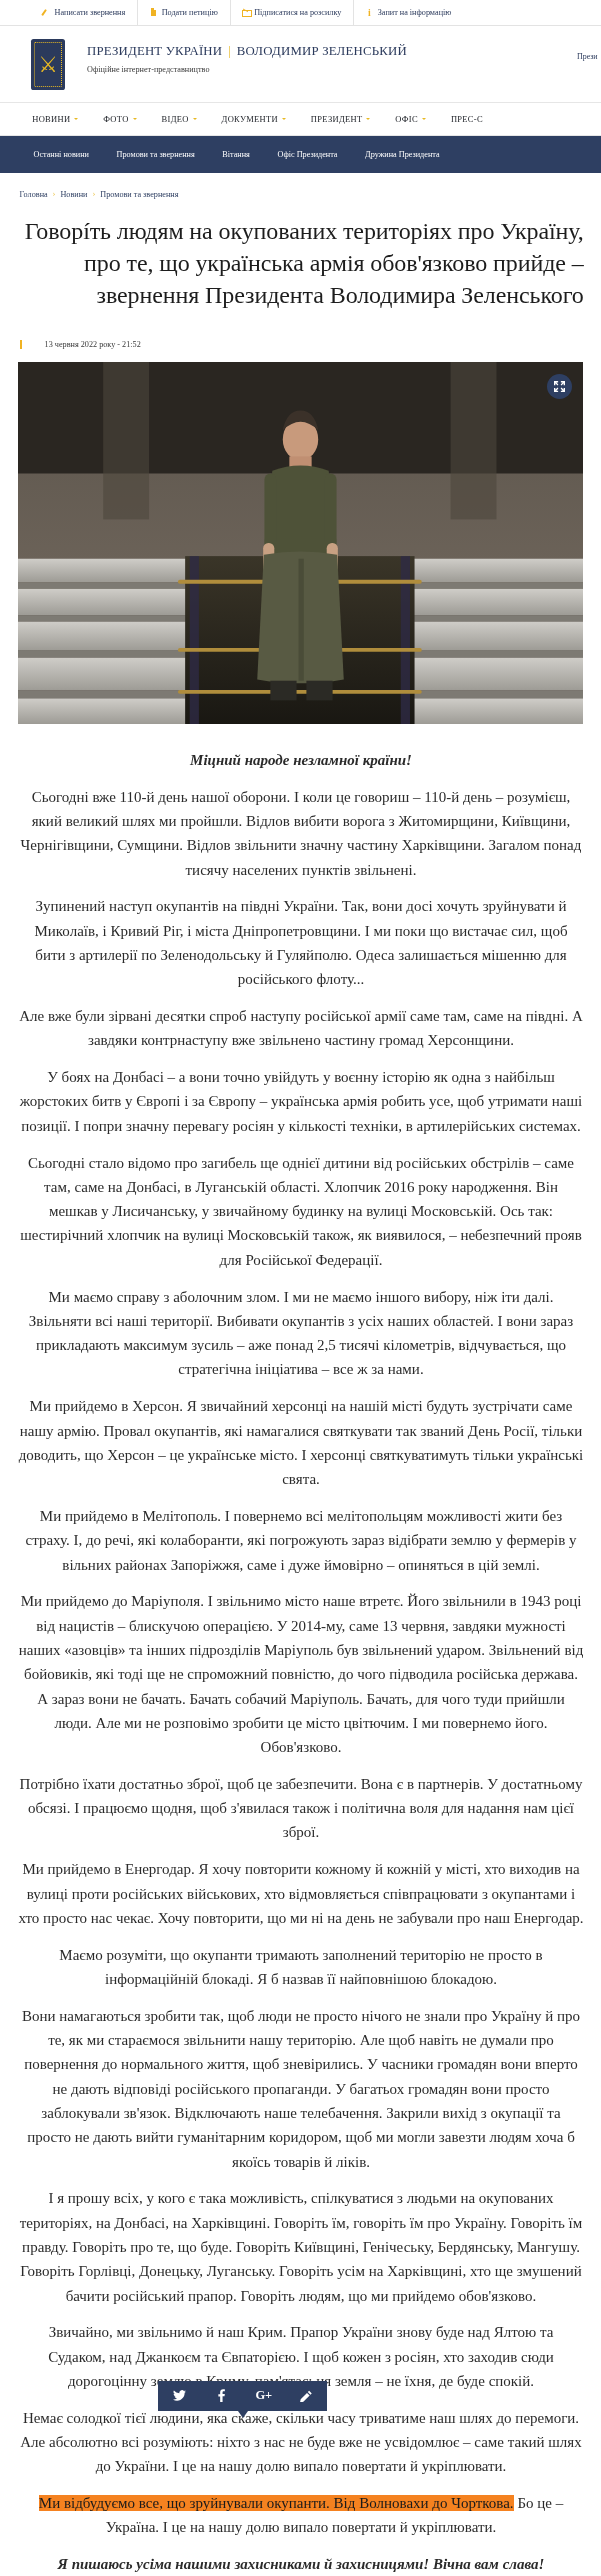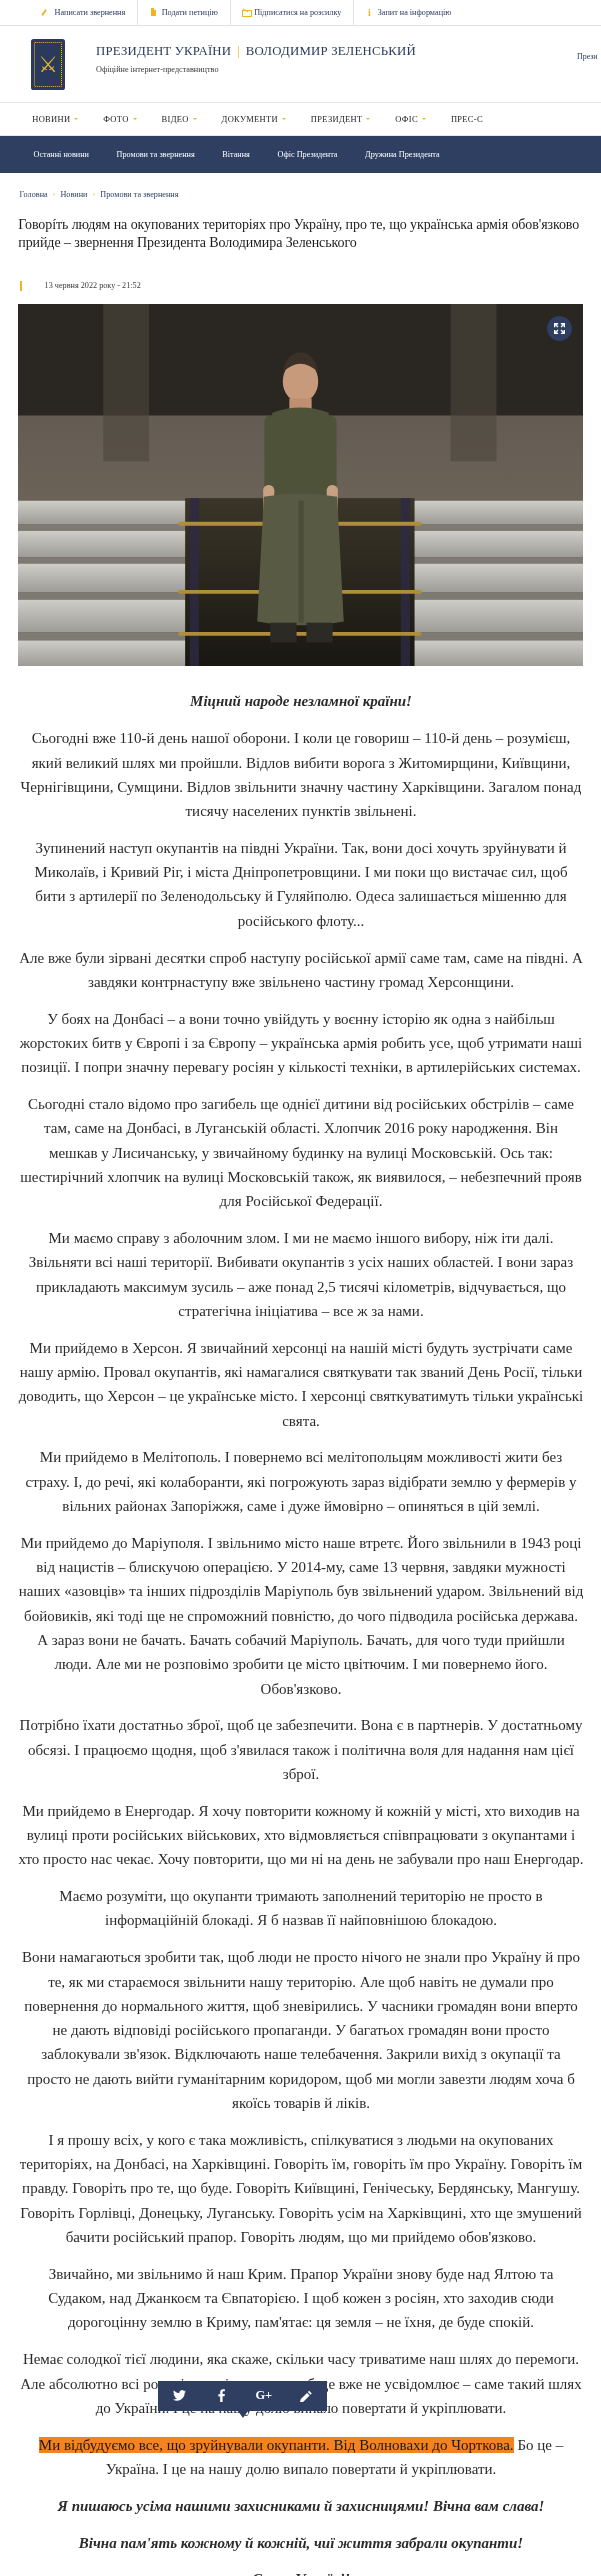--- a/index.html
+++ b/index.html
@@ -107,21 +107,21 @@
     border-radius: 1.3px;
   }
   .crest-trident {
     position: absolute;
     left: 50%; top: 50%;
     transform: translate(-50%, -50%);
     font-size: 22px;
     color: #e8b923;
     line-height: 1;
   }
-  .brand { margin-left: 31px; padding-top: 5.2px; }
+  .brand { margin-left: 22px; padding-top: 5.2px; }
   .brand-title {
     font-size: 12.8px;
     letter-spacing: 0.2px;
     color: #2b3a5c;
     font-family: "Liberation Serif", serif;
     display: flex;
     align-items: baseline;
     gap: 5.9px;
     white-space: nowrap;
   }
@@ -197,26 +197,27 @@
     gap: 5.2px;
     padding: 17px 0 0 1.3px;
     font-size: 8.2px;
   }
   .bc-link { color: #2e3f62; cursor: pointer; }
   .bc-sep { color: #e8b923; font-size: 7.2px; }
   .bc-current { color: #2e3f62; }
 
   h1.article-title {
     margin: 17px 0 0 0;
-    font-size: 14px;
+    font-size: 24px;
     line-height: 1.33;
     font-weight: normal;
     color: #1d1d1d;
     font-family: "Liberation Serif", serif;
     letter-spacing: -0.1px;
+    text-align: right;
   }
 
   .date-row {
     display: flex;
     align-items: center;
     gap: 23px;
     margin-top: 28px;
     padding-left: 1.3px;
   }
   .date-bar { width: 2px; height: 9.8px; background: #f0b323; flex: none; }

